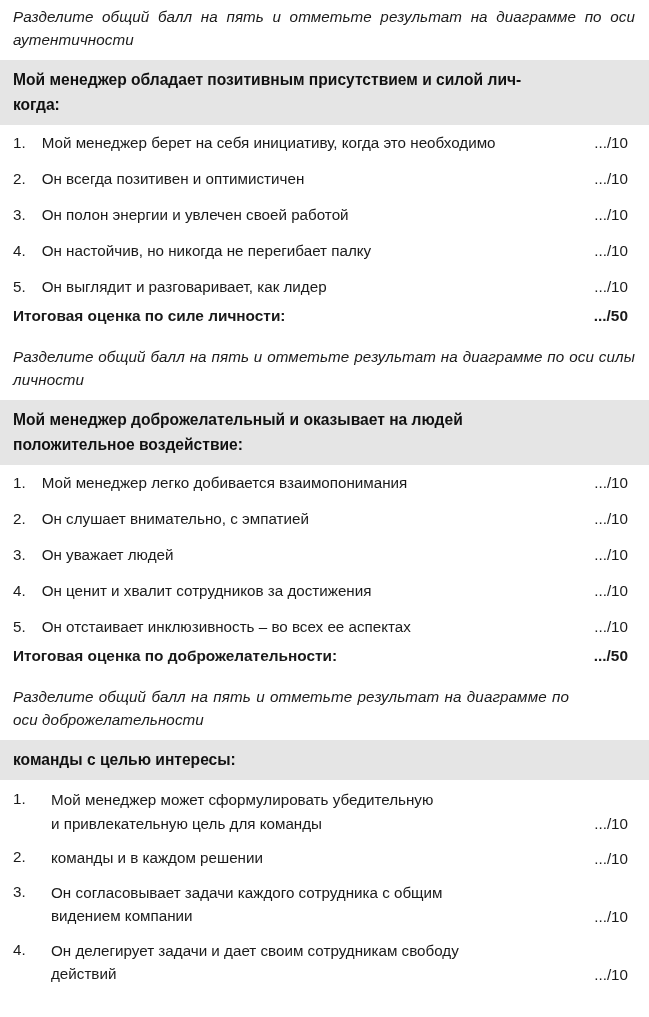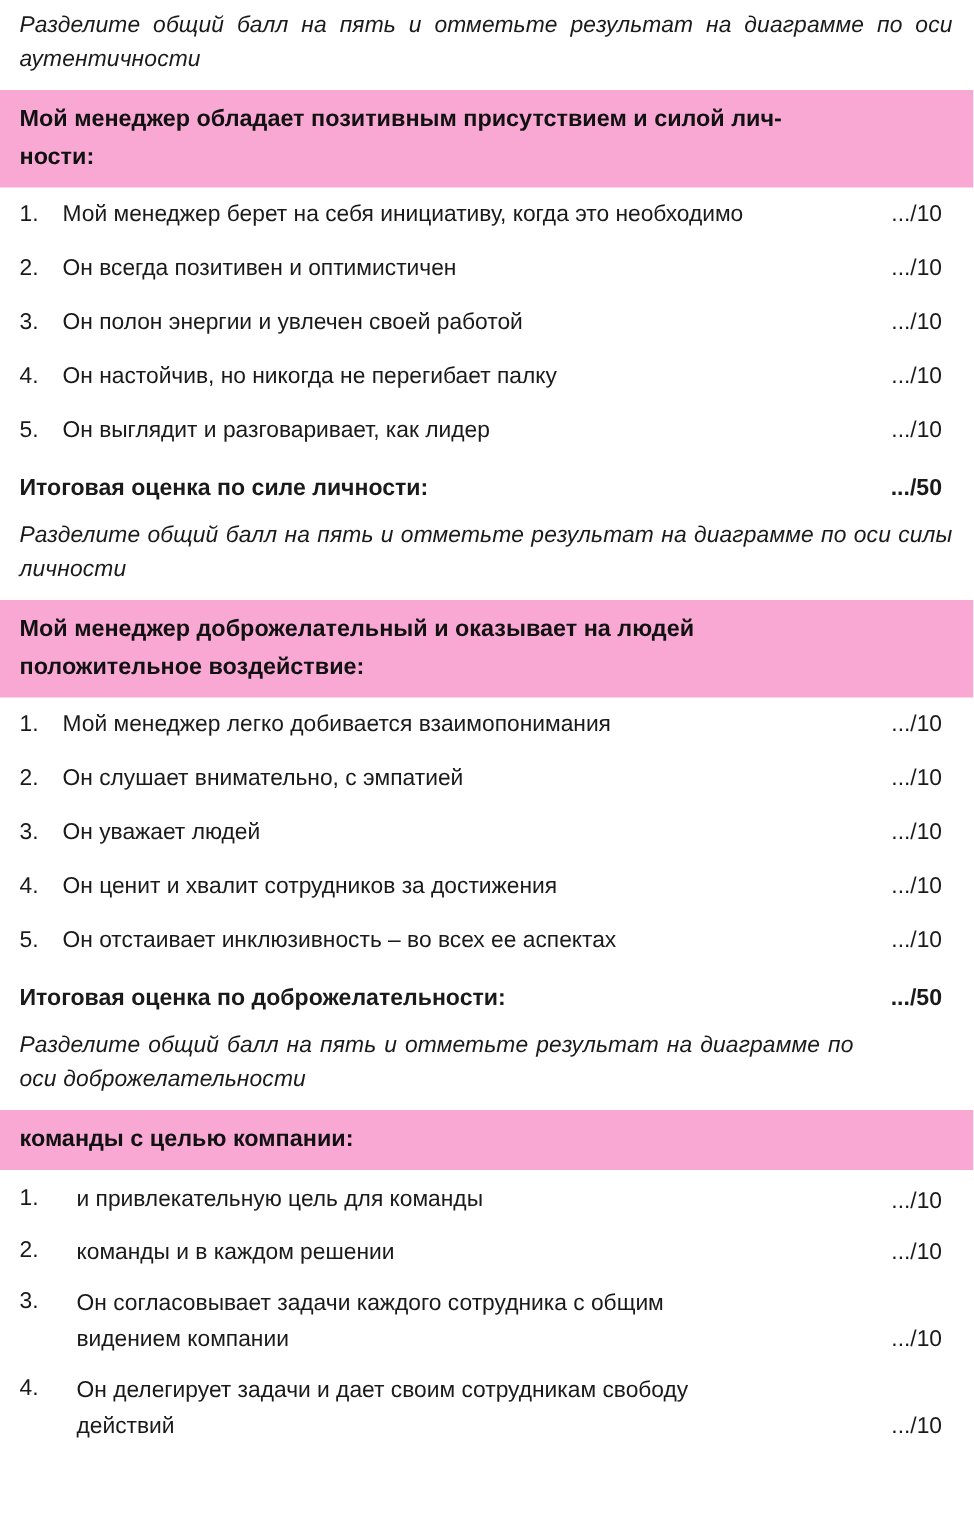--- a/index.html
+++ b/index.html
@@ -33,21 +33,21 @@
     padding: 0 14px 0 13px;
     letter-spacing: 0.1px;
     color: #1a1a1a;
   }
   .instruction.narrow {
     padding-right: 80px;
   }
 
   
   .banner {
-    background: #f9a8d4;
+    background: #e5e5e5;
     font-weight: bold;
     font-size: 15.6px;
     line-height: 25px;
     text-align: justify;
     text-justify: inter-word;
     padding: 7px 14px 8px 13px;
     margin: 0;
     color: #111111;
     box-sizing: border-box;
   }
@@ -108,21 +108,21 @@
     text-justify: inter-word;
     line-height: 23.5px;
     padding-right: 4px;
   }
   .sec-just .qtext .l1 { display: block; }
   .sec-just .qtext .l2 { display: block; }
 
   
   .totalrow {
     display: flex;
-    align-items: flex-end;
+    align-items: flex-start;
     font-weight: bold;
     font-size: 15.4px;
     line-height: 22px;
     height: 32px;
     padding: 0 21px 0 13px;
     box-sizing: border-box;
   }
   .totalrow .tlabel { flex: 1 1 auto; }
   .totalrow .tscore {
     flex: 0 0 auto;
@@ -136,21 +136,21 @@
 </head>
 <body>
 
 <div class="page">
 
   <p class="instruction">Разделите общий балл на пять и отметьте результат на диаграмме по оси аутентичности</p>
 
   <div class="gap-sm"></div>
 
   <div class="banner">
-    <span>Мой менеджер обладает позитивным присутствием и силой лич-</span><span class="lastline">ности:</span>
+    <span>Мой менеджер обладает позитивным присутствием и силой лич-</span><span class="lastline">когда:</span>
   </div>
 
   <div class="qlist sec-simple">
     <div class="qrow">
       <span class="qnum">1.</span>
       <span class="qtext">Мой менеджер берет на себя инициативу, когда это необходимо</span>
       <span class="qscore">.../10</span>
     </div>
     <div class="qrow">
       <span class="qnum">2.</span>
@@ -222,29 +222,30 @@
     <span class="tscore">.../50</span>
   </div>
 
   <div class="gap-sm"></div>
 
   <p class="instruction narrow">Разделите общий балл на пять и отметьте результат на диаграмме по оси доброжелательности</p>
 
   <div class="gap-sm"></div>
 
   <div class="banner">
-    <span class="lastline">команды с целью компании:</span>
+    <span class="lastline">команды с целью интересы:</span>
   </div>
 
   <div class="gap-xs"></div>
 
   <div class="qlist sec-just">
     <div class="qrow">
       <span class="qnum">1.</span>
       <span class="qtext">
+          <span class="l1">Мой менеджер может сформулировать убедительную</span>
           <span class="l2">и привлекательную цель для команды</span>
         </span>
       <span class="qscore">.../10</span>
     </div>
     <div class="qrow">
       <span class="qnum">2.</span>
       <span class="qtext">
           <span class="l2">команды и в каждом решении</span>
         </span>
       <span class="qscore">.../10</span>

